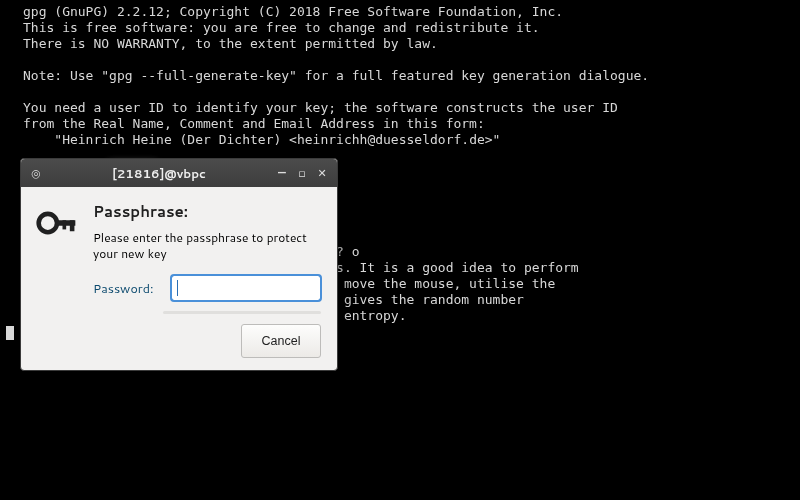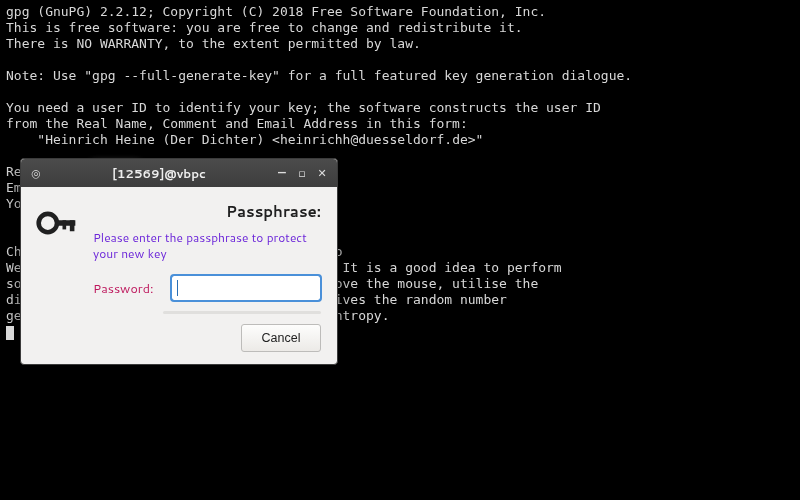--- a/index.html
+++ b/index.html
@@ -6,21 +6,21 @@
   body {
     width: 800px; height: 500px;
     background: #000;
     font-family: "DejaVu Sans Mono", Consolas, monospace;
     font-size: 13px;
     color: #d8d8d8;
     position: relative;
     overflow: hidden;
   }
   .terminal {
-    padding: 4px 6px;
+    padding: 4px 23px;
     white-space: pre-wrap;
     line-height: 16px;
   }
   .terminal .line { display: block; }
   .blur { filter: blur(4px); color: #c8c8c8; }
   .cursor {
     display: inline-block;
     width: 8px; height: 14px;
     background: #d8d8d8;
     vertical-align: middle;
@@ -65,36 +65,35 @@
   }
   .keyicon {
     width: 44px; height: 44px;
     flex: none;
   }
   .fields { flex: 1; }
   .fields h3 {
     font-size: 15px;
     font-weight: 700;
     margin-bottom: 8px;
-    text-align: right;
   }
   .fields .desc {
     font-size: 12px;
-    color: #6d28d9;
+    color: #000000;
     line-height: 1.3;
     margin-bottom: 14px;
   }
   .row {
     display: grid;
     grid-template-columns: 70px 1fr;
     align-items: center;
     gap: 8px;
     margin-bottom: 10px;
   }
-  .row label { font-size: 12.5px; color:#be185d; text-align:left; }
+  .row label { font-size: 12.5px; color:#0c4a6e; text-align:left; }
   .row input {
     height: 26px;
     border: 1px solid #b0afad;
     border-radius: 3px;
     padding: 2px 6px;
     font-size: 13px;
     background: #fff;
     width: 100%;
   }
   .row input.focus {
@@ -114,38 +113,38 @@
     border-radius: 2px;
   }
   .buttons {
     display: flex;
     justify-content: flex-end;
     gap: 10px;
     margin-left: 70px;
   }
   .buttons button {
     min-width: 80px;
-    height: 28px;
+    height: 34px;
     border: 1px solid #bdbcba;
     border-radius: 3px;
     background: linear-gradient(#fdfdfc,#eceae7);
     font-size: 12.5px;
     color: #222;
     cursor: pointer;
   }
 </style>
 </head>
 <body>
 
 <div class="terminal" id="term"><span class="line">gpg (GnuPG) 2.2.12; Copyright (C) 2018 Free Software Foundation, Inc.</span><span class="line">This is free software: you are free to change and redistribute it.</span><span class="line">There is NO WARRANTY, to the extent permitted by law.</span><span class="line">&nbsp;</span><span class="line">Note: Use "gpg --full-generate-key" for a full featured key generation dialogue.</span><span class="line">&nbsp;</span><span class="line">You need a user ID to identify your key; the software constructs the user ID</span><span class="line">from the Real Name, Comment and Email Address in this form:</span><span class="line">    "Heinrich Heine (Der Dichter) &lt;heinrichh@duesseldorf.de&gt;"</span><span class="line">&nbsp;</span><span class="line">Real name: <span class="blur">██████</span></span><span class="line">Email address: <span class="blur">██████████████</span></span><span class="line">You selected this USER-ID:</span><span class="line">    "<span class="blur">████████████████████"</span></span><span class="line">&nbsp;</span><span class="line">Change (N)ame, (E)mail, or (O)kay/(Q)uit? o</span><span class="line">We need to generate a lot of random bytes. It is a good idea to perform</span><span class="line">some other action (type on the keyboard, move the mouse, utilise the</span><span class="line">disks) during the prime generation; this gives the random number</span><span class="line">generator a better chance to gain enough entropy.</span></div>
 
 <div class="backdrop">
   <div class="titlebar">
     <span class="tbicon">◎</span>
-    <span class="title">[12569]@vbpc</span>
+    <span class="title">[21816]@vbpc</span>
     <span class="tbicon">—</span>
     <span class="tbicon">▫</span>
     <span class="tbicon">✕</span>
   </div>
   <div class="dialog-body">
     <div class="keyicon">
       <svg viewBox="0 0 48 48" width="44" height="44">
         <circle cx="14" cy="24" r="10" fill="none" stroke="#202020" stroke-width="5"></circle>
         <circle cx="14" cy="24" r="4" fill="#f2f1f0"></circle>
         <rect x="22" y="21" width="22" height="6" fill="#202020"></rect>

